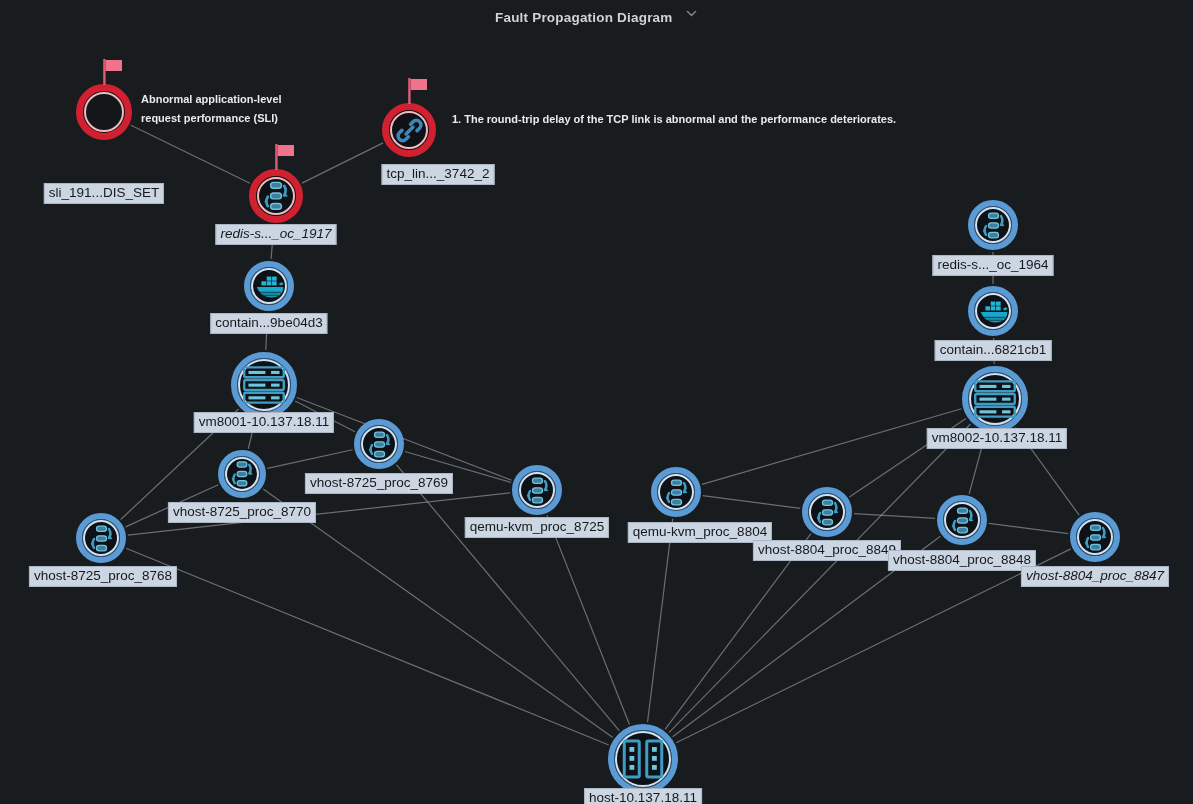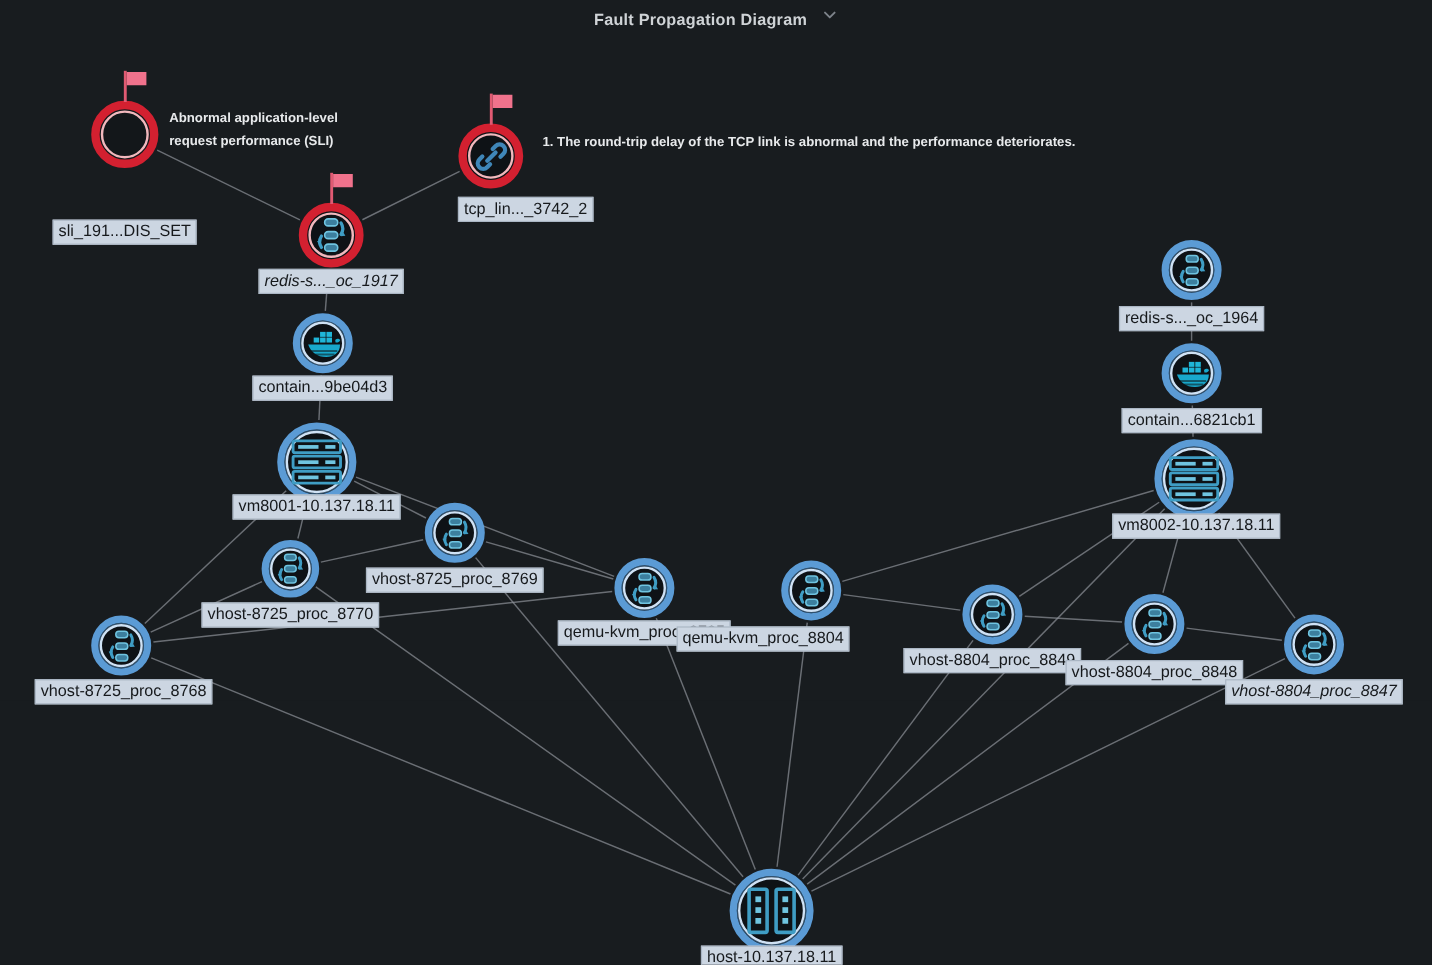--- a/index.html
+++ b/index.html
@@ -293,21 +293,21 @@
       </g>
       <g fill="none" stroke="#3f9dc4" stroke-width="2" stroke-linecap="round">
         <path d="M20 6.5 a6.5 6.5 0 0 1 0 7"></path>
         <path d="M8 14.5 a6.5 6.5 0 0 0 0 7"></path>
       </g>
       <path d="M21.4 12.2 l-1.5 2.4 l2.8 -.2 z" fill="#3f9dc4"></path>
       <path d="M6.6 19.8 l1.5 -2.4 l-2.8 .2 z" fill="#3f9dc4"></path>
     </svg>
         </div>
       </div>
-      <div class="lbl" style="left: 636px; top: 522px;">qemu-kvm_proc_8804</div>
+      <div class="lbl" style="left: 700px; top: 522px;">qemu-kvm_proc_8804</div>
       <div class="node n-blue" style="left: 827px; top: 512px; width: 50px; height: 50px;">
         <div class="inner"></div>
         <div class="glyph">
           <svg viewBox="0 0 28 28" width="35" height="35">
       <g fill="#3c7f9e" stroke="#6fc4e0" stroke-width="1">
         <rect x="10" y="4" width="8" height="4.3" rx="2.1"></rect>
         <rect x="10" y="11.8" width="8" height="4.3" rx="2.1"></rect>
         <rect x="10" y="19.5" width="8" height="4.3" rx="2.1"></rect>
       </g>
       <g fill="none" stroke="#3f9dc4" stroke-width="2" stroke-linecap="round">

